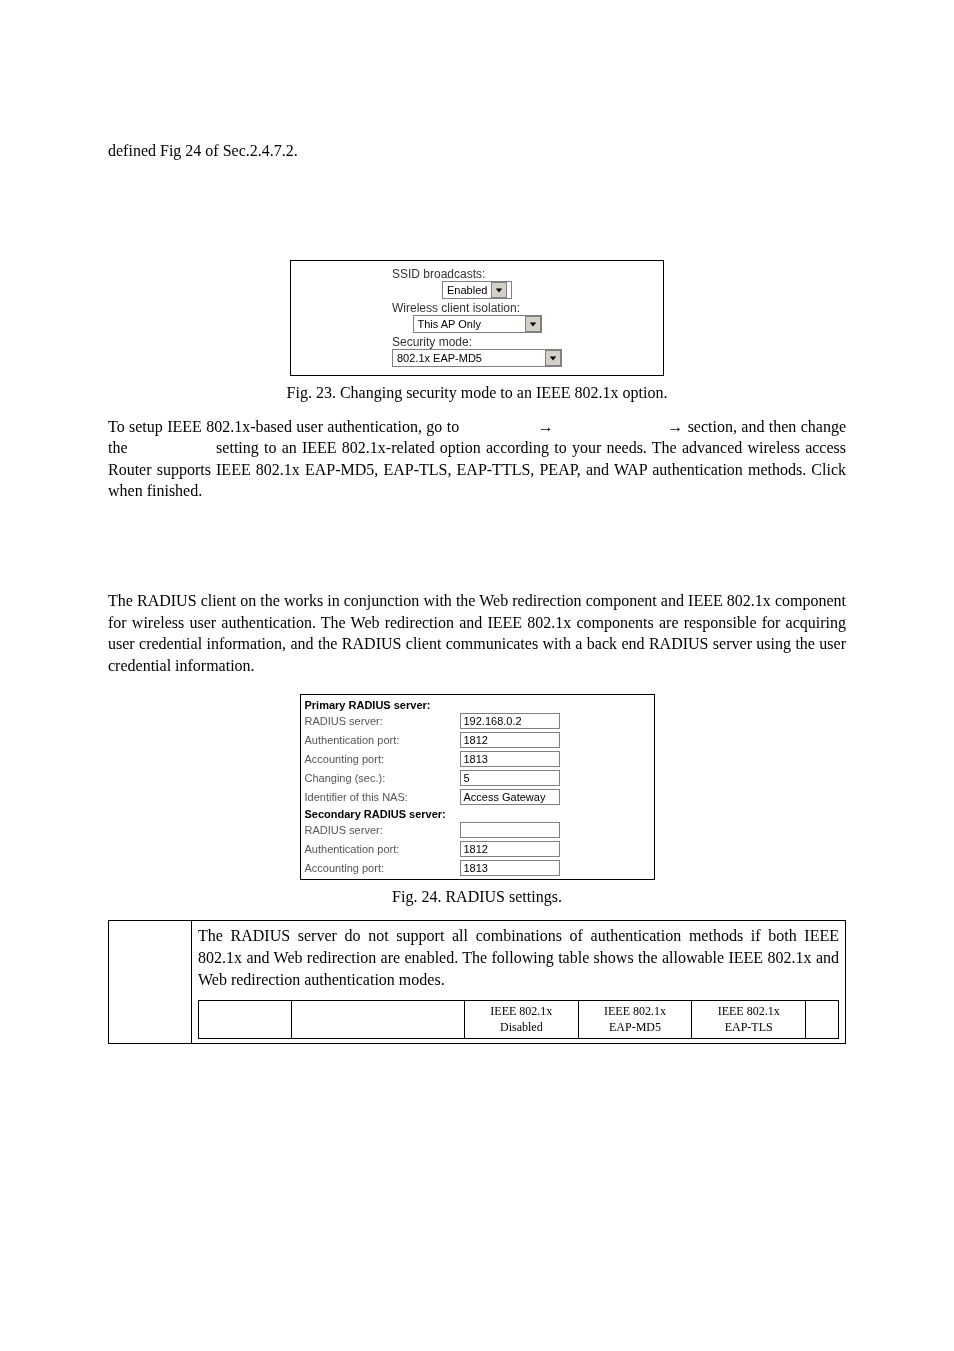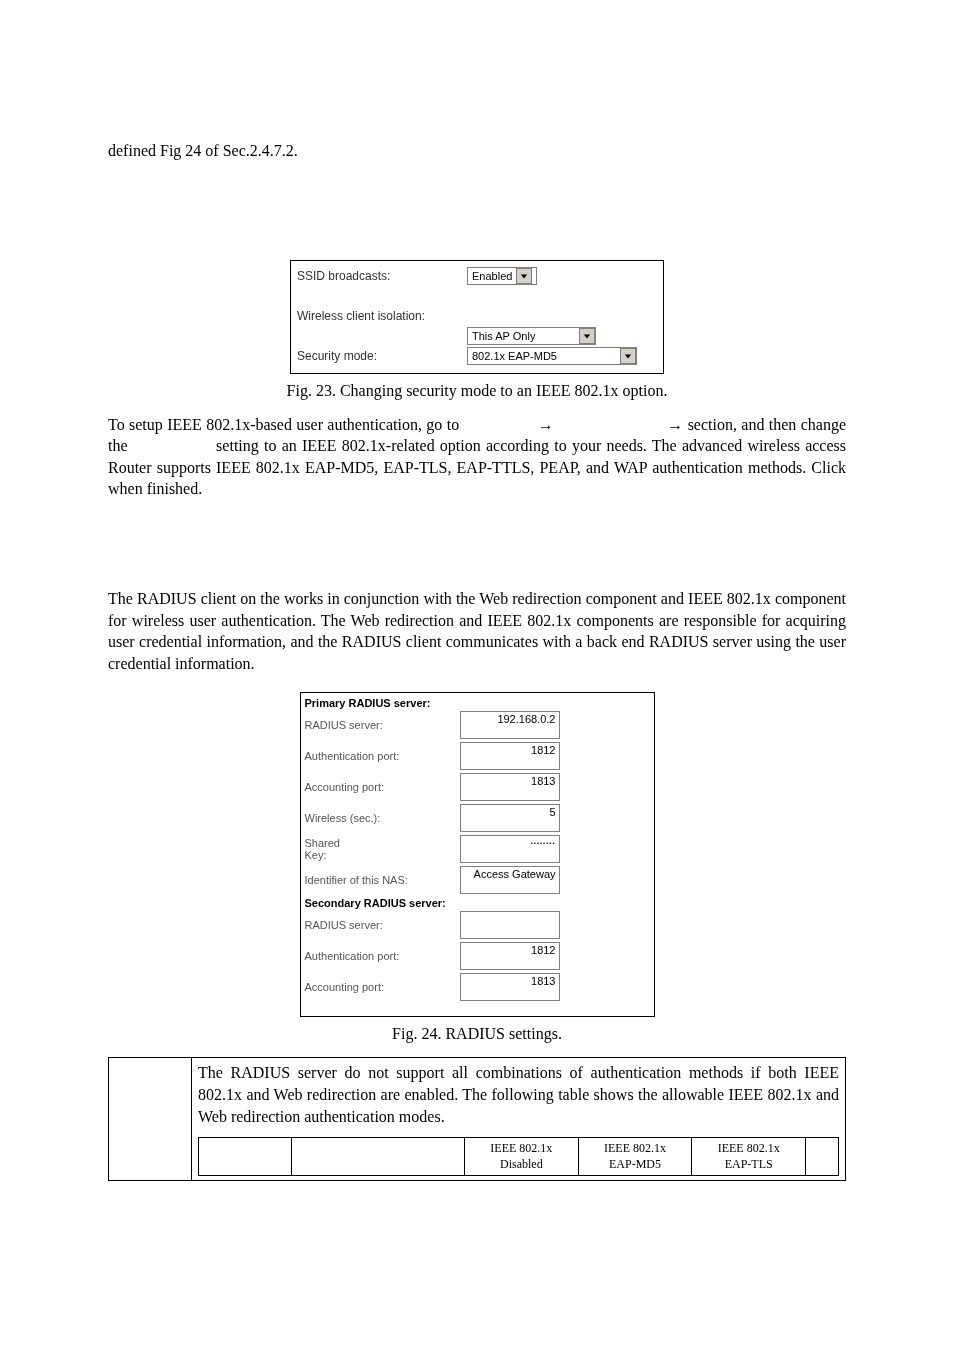--- a/index.html
+++ b/index.html
@@ -34,20 +34,21 @@
       border: 1px solid #000;
       font-family: Verdana, Arial, sans-serif;
       font-size: 12px;
       color: #333;
       padding: 4px 6px 6px 6px;
     }
     .fig1 .row {
       display: flex;
       align-items: center;
       margin: 2px 0;
+      flex-direction: column;
     }
     .fig1 .label {
       width: 170px;
     }
     .select-box {
       display: inline-flex;
       align-items: center;
       border: 1px solid #808080;
       background: #fff;
       height: 18px;
@@ -78,50 +79,49 @@
     }
 
     
     .fig2 {
       width: 345px;
       margin: 0 auto;
       border: 1px solid #000;
       font-family: Verdana, Arial, sans-serif;
       font-size: 11px;
       color: #555;
-      padding: 2px 4px 12px 4px;
+      padding: 2px 4px 0 4px;
     }
     .fig2 .section-head {
       font-weight: bold;
       color: #000;
       margin: 2px 0;
     }
     .fig2 .row {
       display: flex;
       align-items: center;
       margin: 2px 0 3px 0;
     }
     .fig2 .label {
       width: 155px;
       line-height: 1.1;
     }
     .fig2 .input {
       display: inline-block;
       border: 1px solid #808080;
       background: #fff;
-      height: 28px;
+      height: 16px;
       box-sizing: border-box;
       padding: 0 3px;
       font-family: Verdana, Arial, sans-serif;
       font-size: 11px;
       color: #000;
       line-height: 14px;
       overflow: hidden;
       white-space: nowrap;
-      text-align: right;
     }
     .fig2 .input-wide { width: 100px; }
     .fig2 .input-narrow { width: 100px; }
 
     
     .note-table {
       width: 100%;
       border-collapse: collapse;
       margin-top: 6px;
     }
@@ -167,21 +167,21 @@
         <span class="sel-text">Enabled</span>
         <span class="sel-btn">
           <svg viewBox="0 0 10 10">
               <polygon points="1,3 9,3 5,8" fill="#000"></polygon>
             </svg>
         </span>
       </span>
     </div>
     <div class="row">
       <span class="label">Wireless client isolation:</span>
-      <span class="select-box" style="width:129px;margin-top:40px;">
+      <span class="select-box" style="width:129px;">
         <span class="sel-text" style="flex:1;">This AP Only</span>
         <span class="sel-btn">
           <svg viewBox="0 0 10 10">
               <polygon points="1,3 9,3 5,8" fill="#000"></polygon>
             </svg>
         </span>
       </span>
     </div>
     <div class="row">
       <span class="label">Security mode:</span>
@@ -217,27 +217,22 @@
     </div>
     <div class="row">
       <span class="label">Authentication port:</span>
       <span class="input input-narrow">1812</span>
     </div>
     <div class="row">
       <span class="label">Accounting port:</span>
       <span class="input input-narrow">1813</span>
     </div>
     <div class="row">
-      <span class="label">Wireless (sec.):</span>
+      <span class="label">Changing (sec.):</span>
       <span class="input input-narrow">5</span>
-    </div>
-    <div class="row">
-      <span class="label" style="width:60px;">Shared Key:</span>
-      <span style="width:95px;"></span>
-      <span class="input input-wide" style="font-size:6px;letter-spacing:1px;line-height:14px;">••••••••</span>
     </div>
     <div class="row">
       <span class="label">Identifier of this NAS:</span>
       <span class="input input-wide">Access Gateway</span>
     </div>
 
     <div class="section-head">Secondary RADIUS server:</div>
 
     <div class="row">
       <span class="label">RADIUS server:</span>

